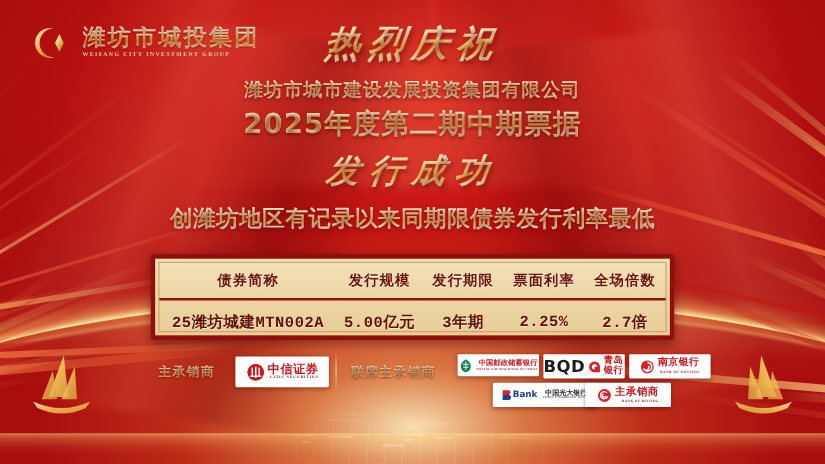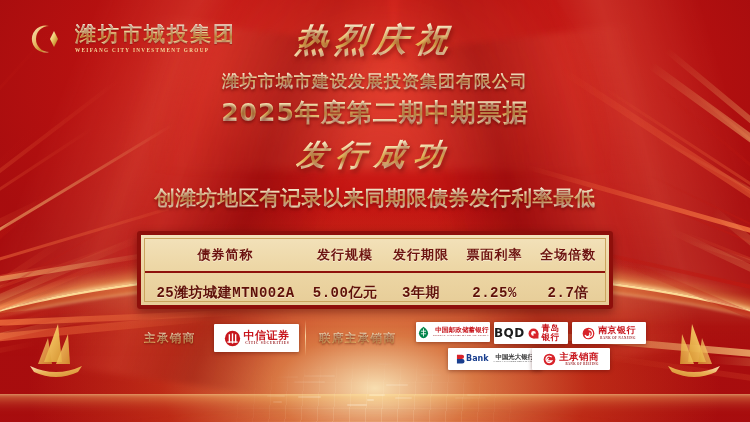--- a/index.html
+++ b/index.html
@@ -392,21 +392,21 @@
         <path d="M10 1 C14 4 17 7 17 11 C17 15 14 18 10 19 C6 18 3 15 3 11 C3 7 6 4 10 1 Z" fill="#00844a"></path>
         <path d="M10 4 L10 16 M6 8 L14 8 M6 12 L14 12" stroke="#fff" stroke-width="1.3"></path>
       </svg>
       <div class="lg-stack">
         <div class="lg-cn" style="font-size:6.6px; letter-spacing:0.1px;">中国邮政储蓄银行</div>
         <div class="lg-en" style="font-size:2.9px; letter-spacing:0.25px; margin-top:1px;">POSTAL SAVINGS BANK OF CHINA</div>
       </div>
     </div>
 
     <div class="logobox" id="lb-bqd">
-      <div class="lg-cn" style="font-size:12px; color:#1c1c1c; letter-spacing:0.4px;">BQD</div>
+      <div class="lg-cn" style="font-size:15px; color:#1c1c1c; letter-spacing:0.4px;">BQD</div>
       <svg class="mk" width="11" height="11" viewBox="0 0 20 20">
         <circle cx="10" cy="10" r="9" fill="#d8232a"></circle>
         <circle cx="10" cy="10" r="4.4" fill="#fff"></circle>
         <path d="M10 10 L19 10 L19 19 L10 19 Z" fill="#d8232a"></path>
       </svg>
       <div class="lg-cn" style="font-size:8.6px; letter-spacing:0.3px;">青岛银行</div>
     </div>
 
     <div class="logobox" id="lb-boNJ">
       <svg class="mk" width="13" height="13" viewBox="0 0 20 20">

